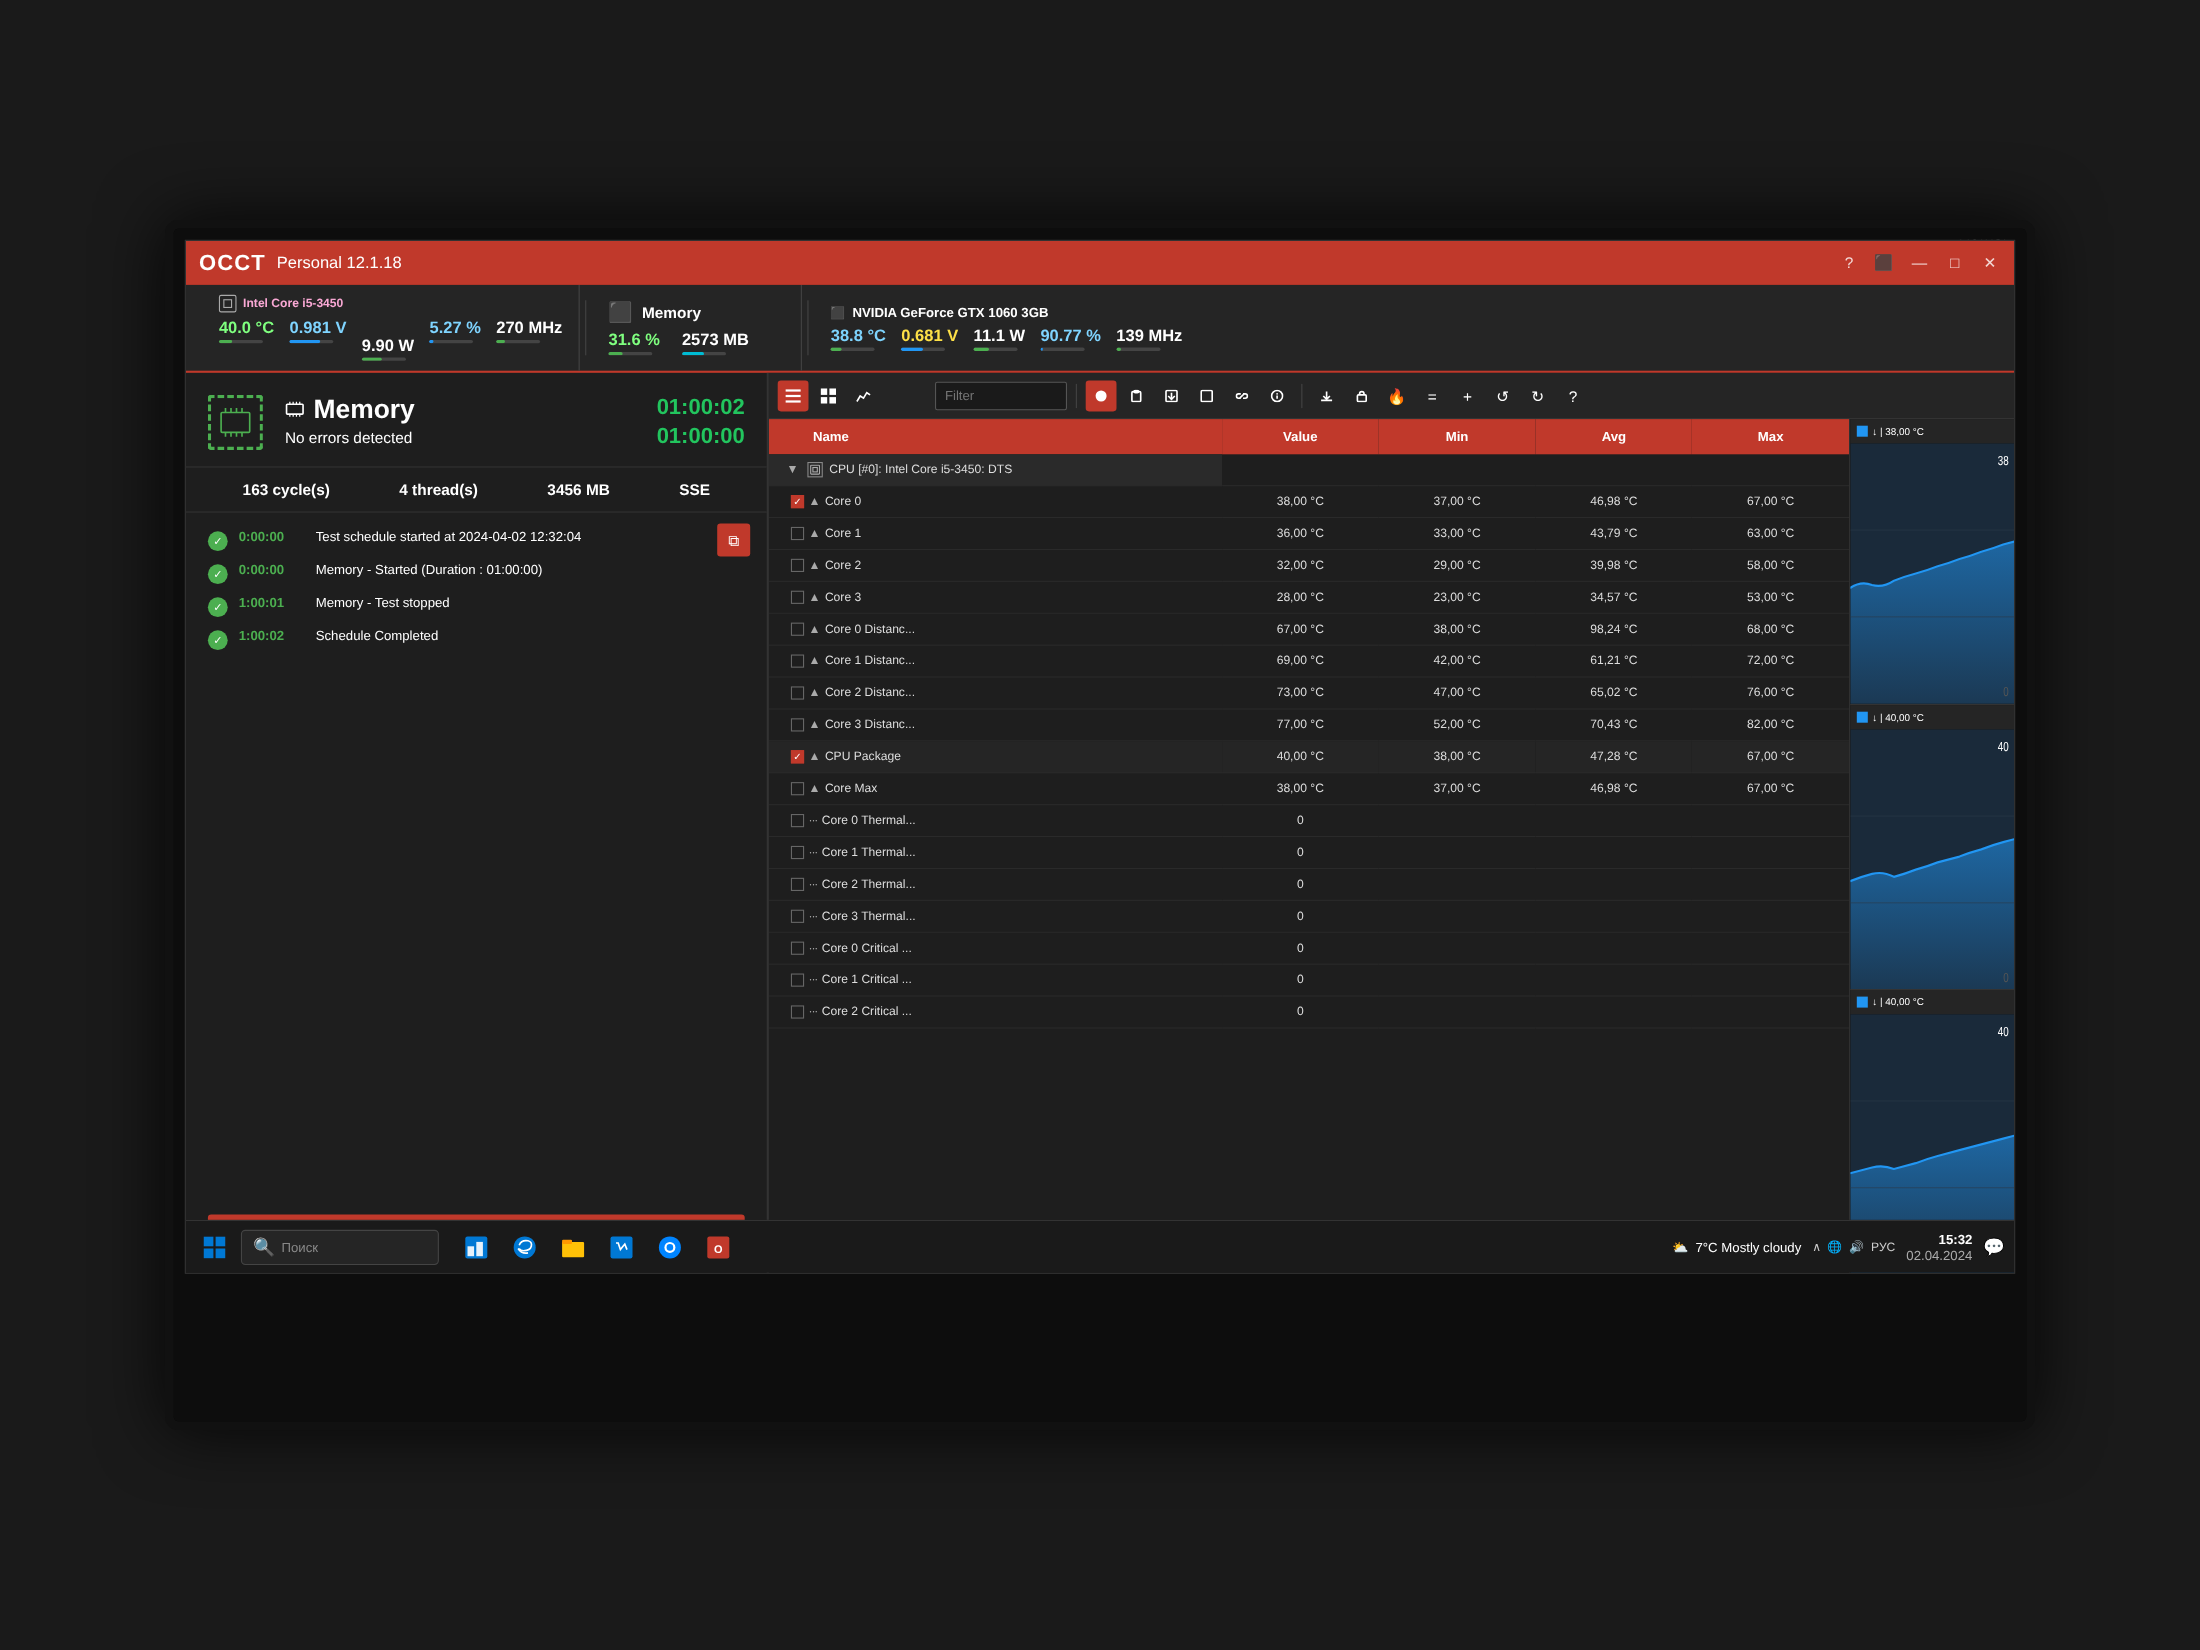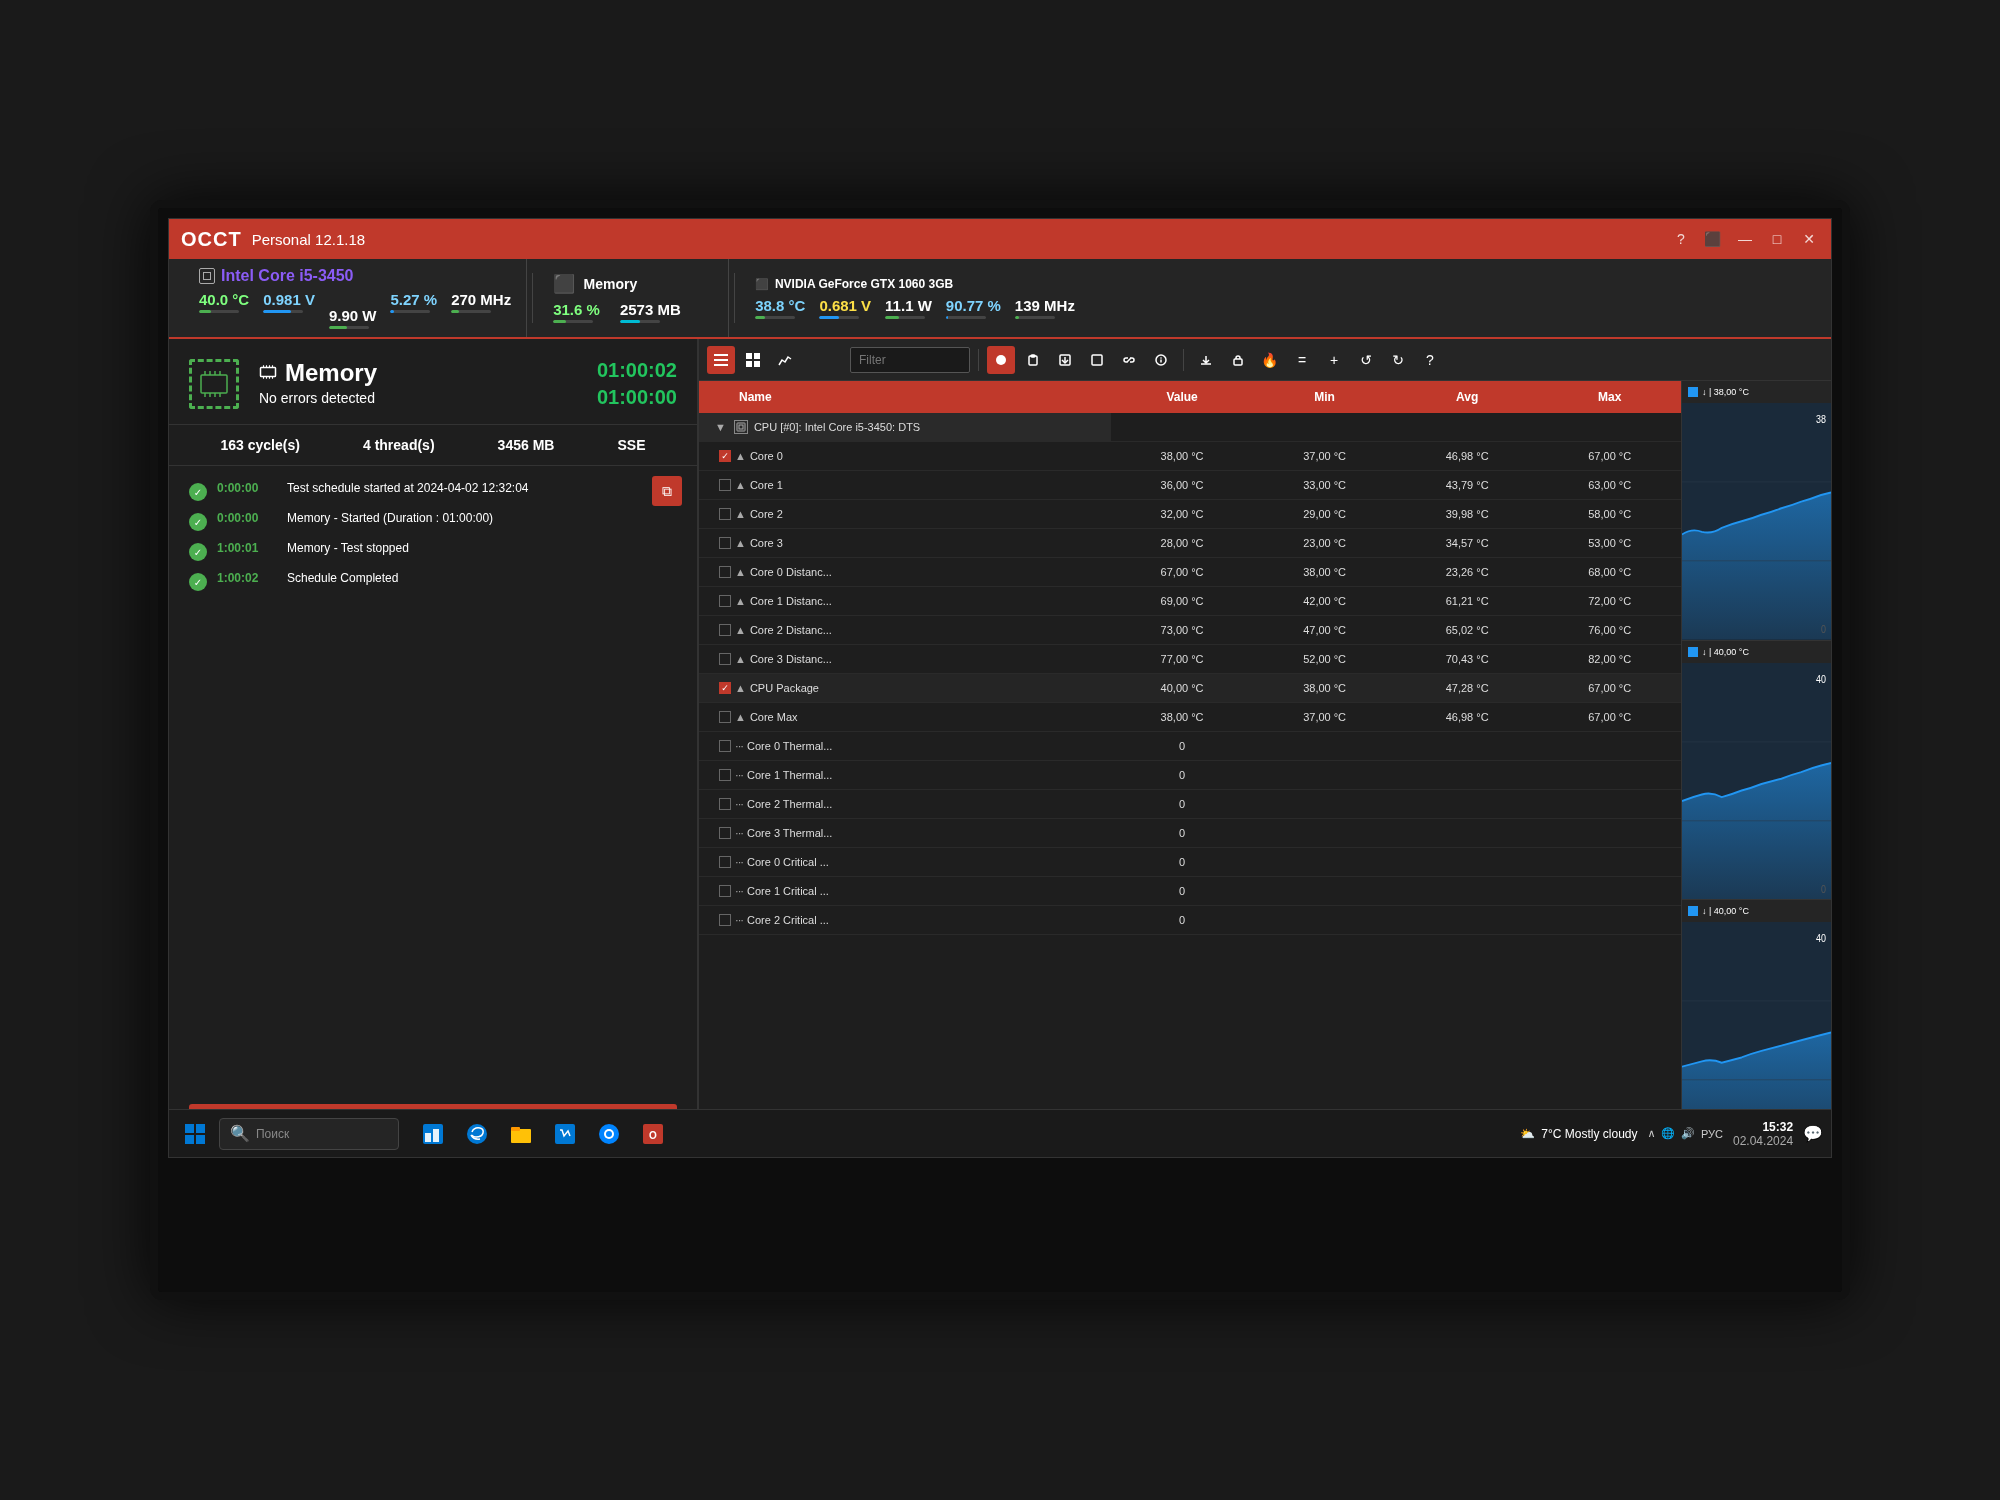--- a/index.html
+++ b/index.html
@@ -593,21 +593,21 @@
       </div>
 
       <div class="stats-bar">
 
         <div class="stats-section">
           <div style="display:flex; flex-direction:column; min-width:140px;">
             <div style="display:flex; align-items:center; gap:6px; margin-bottom:6px;">
               <div style="width:16px;height:16px;border:1.5px solid #aaa;border-radius:2px;display:flex;align-items:center;justify-content:center;">
                 <div style="width:8px;height:8px;border:1px solid #aaa;"></div>
               </div>
-              <span style="color:#8b5cf6;font-size:16px;font-weight:600;">Intel Core i5-3450</span>
+              <span style="color:#f9a8d4;font-size:11px;font-weight:600;">Intel Core i5-3450</span>
             </div>
             <div style="display:flex; gap:14px;">
               <div class="stat-item">
                 <span style="color:#7fff7f;font-size:15px;font-weight:700;">40.0 °C</span>
                 <div class="stat-bar">
                     <div class="stat-bar-fill green" style="width:30%"></div>
                   </div>
               </div>
               <div class="stat-item">
                 <span style="color:#7fd4ff;font-size:15px;font-weight:700;">0.981 V</span>
@@ -968,21 +968,21 @@
                   <tr>
                     <td style="padding:0;">
                       <div class="td-name-cell" style="padding-left:20px;">
                         <div class="row-checkbox"></div>
                         <span style="color:#aaa;font-size:11px;">▲</span>
                         <span class="row-name">Core 0 Distanc...</span>
                       </div>
                     </td>
                     <td class="col-value">67,00 °C</td>
                     <td class="col-min">38,00 °C</td>
-                    <td class="col-avg">23,26 °C</td>
+                    <td class="col-avg">98,24 °C</td>
                     <td class="col-max">68,00 °C</td>
                   </tr>
                   <tr>
                     <td style="padding:0;">
                       <div class="td-name-cell" style="padding-left:20px;">
                         <div class="row-checkbox"></div>
                         <span style="color:#aaa;font-size:11px;">▲</span>
                         <span class="row-name">Core 1 Distanc...</span>
                       </div>
                     </td>

